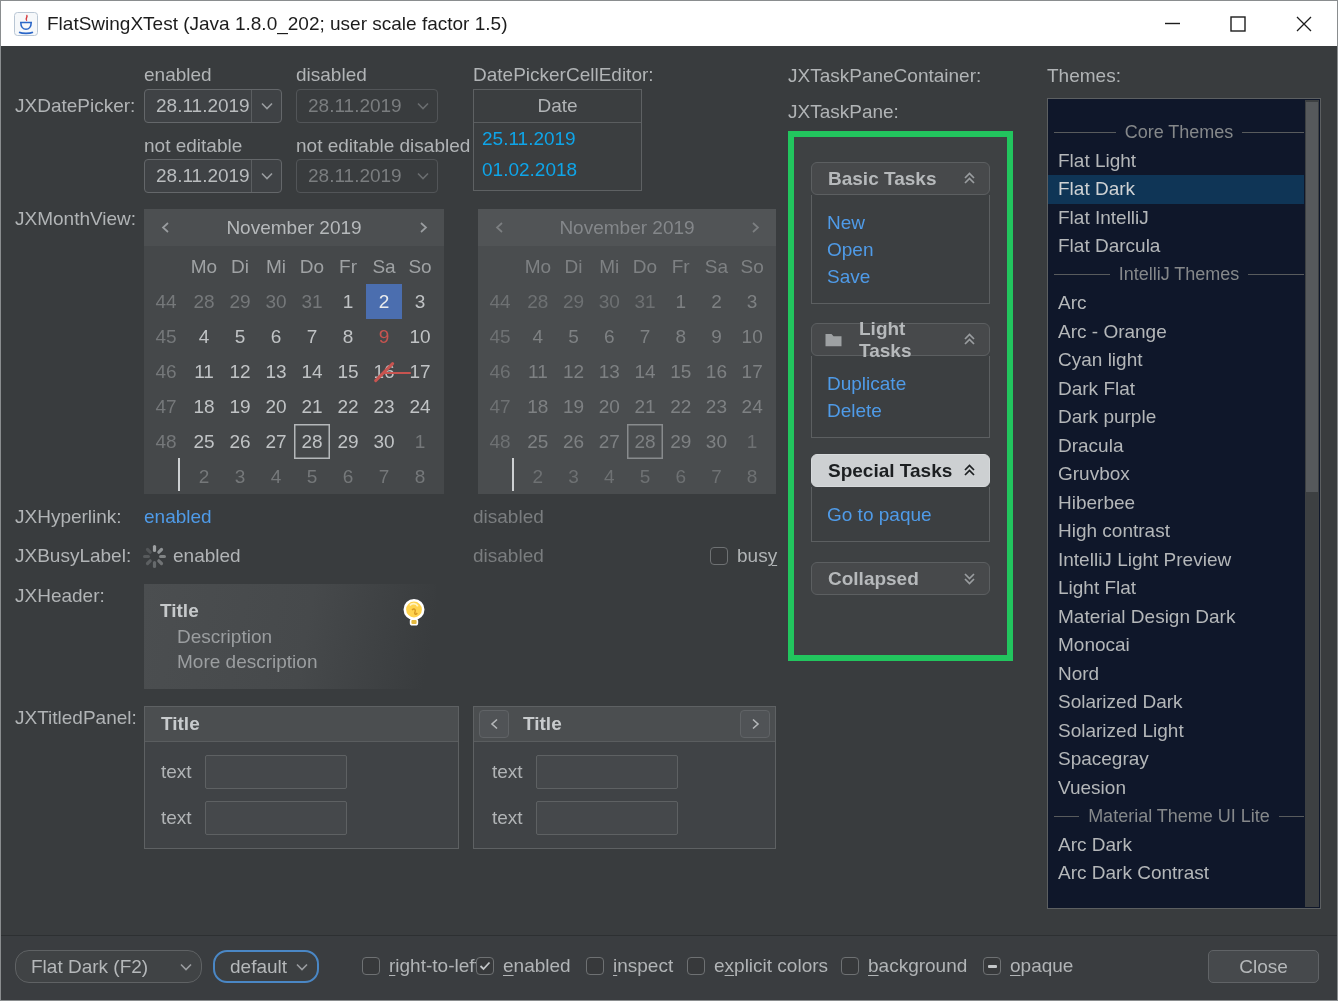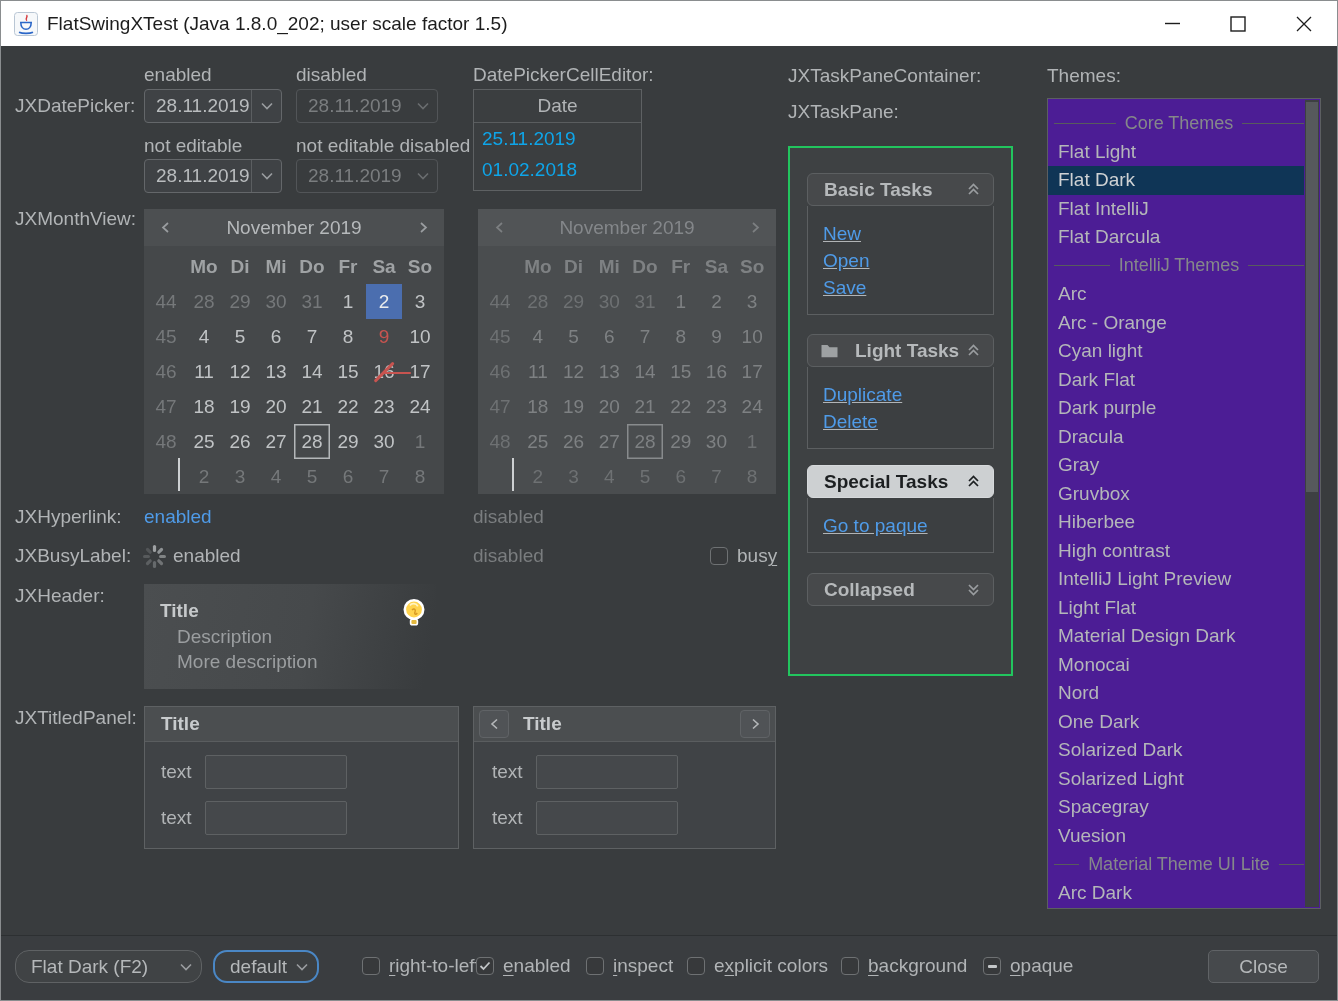--- a/index.html
+++ b/index.html
@@ -42,21 +42,21 @@
   .jxtable .th{height:33px;display:flex;align-items:center;justify-content:center;border-bottom:1px solid #5a5d5f;color:#b1b4b6;}
   .jxtable .tr{height:31px;display:flex;align-items:center;padding-left:8px;color:#0ea5e9;}
 
   
   .cal{position:absolute;background:#45484a;}
   .cal .cal-head{height:37px;background:#4c4f51;display:flex;align-items:center;}
   .cal .cal-nav{width:44px;display:flex;align-items:center;justify-content:center;}
   .cal .cal-title{flex:1;text-align:center;font-weight:normal;color:#b6b9bb;font-size:19px;}
   .cal .cal-grid{display:grid;grid-template-columns:40px repeat(7,1fr);padding:4px 6px 0 2px;}
   .cal .c{height:35px;display:flex;align-items:center;justify-content:center;color:#c0c3c5;position:relative;}
-  .cal .dowrow{height:34px;font-weight:bold;color:#9fa2a4;}
+  .cal .dowrow{height:34px;font-weight:normal;color:#9fa2a4;}
   .cal .wk{color:#75787a;}
   .cal .dimday{color:#75787a;}
   .cal .selected{background:#4b6eaf;color:#e9ebed;}
   .cal .flagged{color:#c75450;}
   .cal .today{box-shadow:inset 0 0 0 1.5px #b4b7b9;}
   .cal .crossed i{position:absolute;left:50%;top:50%;width:27px;height:2.6px;background:#c75450;border-radius:2px;}
   .cal .crossed i:first-child{transform:translate(-50%,-50%) rotate(45deg);}
   .cal .crossed i:last-child{transform:translate(-50%,-50%) rotate(-45deg);}
   .cal .cursor-line{position:absolute;left:34px;bottom:3px;width:2px;height:33px;background:#cdd0d2;}
   .cal.cal-disabled{background:#4a4d4f;}
@@ -81,33 +81,33 @@
   
   .tpanel{position:absolute;border:1px solid #5e6163;background:#404346;}
   .tpanel .tp-title{height:35px;background:#4b4e50;border-bottom:1px solid #5a5d5f;display:flex;align-items:center;padding:0 5px;}
   .tpanel .tp-title .t{font-weight:bold;color:#c8cbcd;margin-left:11px;flex:1;}
   .tpanel .navbtn{width:30px;height:28px;border:1px solid #606366;border-radius:4px;background:#505356;display:flex;align-items:center;justify-content:center;}
   .tpanel .row{position:absolute;display:flex;align-items:center;}
   .tpanel .row .fl{width:44px;color:#b1b4b6;}
   .tpanel input{width:142px;height:34px;background:#45484b;border:1px solid #5e6163;border-radius:2px;outline:none;color:#c0c3c5;font:inherit;padding:0 8px;}
 
   
-  .taskcontainer{position:absolute;border:2px solid #22c55e;background:#3e4143;padding:25px 17px 0 17px;margin-top:15px;}
+  .taskcontainer{position:absolute;border:6px solid #22c55e;background:#3e4143;padding:25px 17px 0 17px;}
   .tpane{margin-bottom:19px;}
   .tpane .tp-head{height:33px;border:1px solid #5c5f61;border-radius:6px;background:#47494b;display:flex;align-items:center;padding:0 13px;}
   .tpane .tp-head .t{font-weight:bold;color:#b6b9bb;flex:1;margin-left:3px;}
   .tpane .tp-head .folder{margin-right:14px;display:flex;}
   .tpane.focused .tp-head{background:#cdd0d2;border-color:#d6d9db;}
   .tpane.focused .tp-head .t{color:#1c1f21;}
   .tpane.focused .tp-head svg polyline{stroke:#1c1f21;}
-  .tpane .tp-body{border:1px solid #5c5f61;border-top:none;background:#3c3f41;padding:14px 10px 13px 15px;text-decoration:underline;}
+  .tpane .tp-body{border:1px solid #5c5f61;border-top:none;background:#3c3f41;padding:14px 10px 13px 15px;}
   .tpane .tp-body .link{display:block;line-height:27px;}
 
   
-  .themelist{position:absolute;border:1px solid #5c5f61;background:#4c1d95;overflow:hidden;padding-top:10px;}
+  .themelist{position:absolute;border:1px solid #5c5f61;background:#0f172a;overflow:hidden;padding-top:19px;}
   .theme-item{height:28.5px;line-height:28.5px;padding-left:10px;margin-right:16px;color:#b4b7b9;white-space:nowrap;}
   .theme-item.selected{background:#0f3556;color:#cfd2d4;}
   .theme-section{height:28.5px;display:flex;align-items:center;margin:0 16px 0 6px;color:#85888a;font-size:18px;}
   .theme-section .line{flex:1;height:1px;background:#585b5d;}
   .theme-section .t{margin:0 9px;white-space:nowrap;}
   .vsb{position:absolute;top:1px;right:1px;bottom:1px;width:14px;background:#3d4042;}
   .vsb .thumb{position:absolute;top:2px;left:1px;width:12px;height:390px;background:#56595c;}
 
   
   .cb{position:absolute;display:flex;align-items:center;height:24px;}
@@ -690,30 +690,28 @@
         <span class="line"></span>
         <span class="t">IntelliJ Themes</span>
         <span class="line"></span>
       </div>
       <div class="theme-item">Arc</div>
       <div class="theme-item">Arc - Orange</div>
       <div class="theme-item">Cyan light</div>
       <div class="theme-item">Dark Flat</div>
       <div class="theme-item">Dark purple</div>
       <div class="theme-item">Dracula</div>
-      <div class="theme-item">Gray</div>
       <div class="theme-item">Gruvbox</div>
       <div class="theme-item">Hiberbee</div>
       <div class="theme-item">High contrast</div>
       <div class="theme-item">IntelliJ Light Preview</div>
       <div class="theme-item">Light Flat</div>
       <div class="theme-item">Material Design Dark</div>
       <div class="theme-item">Monocai</div>
       <div class="theme-item">Nord</div>
-      <div class="theme-item">One Dark</div>
       <div class="theme-item">Solarized Dark</div>
       <div class="theme-item">Solarized Light</div>
       <div class="theme-item">Spacegray</div>
       <div class="theme-item">Vuesion</div>
       <div class="theme-section">
         <span class="line"></span>
         <span class="t">Material Theme UI Lite</span>
         <span class="line"></span>
       </div>
       <div class="theme-item">Arc Dark</div>

